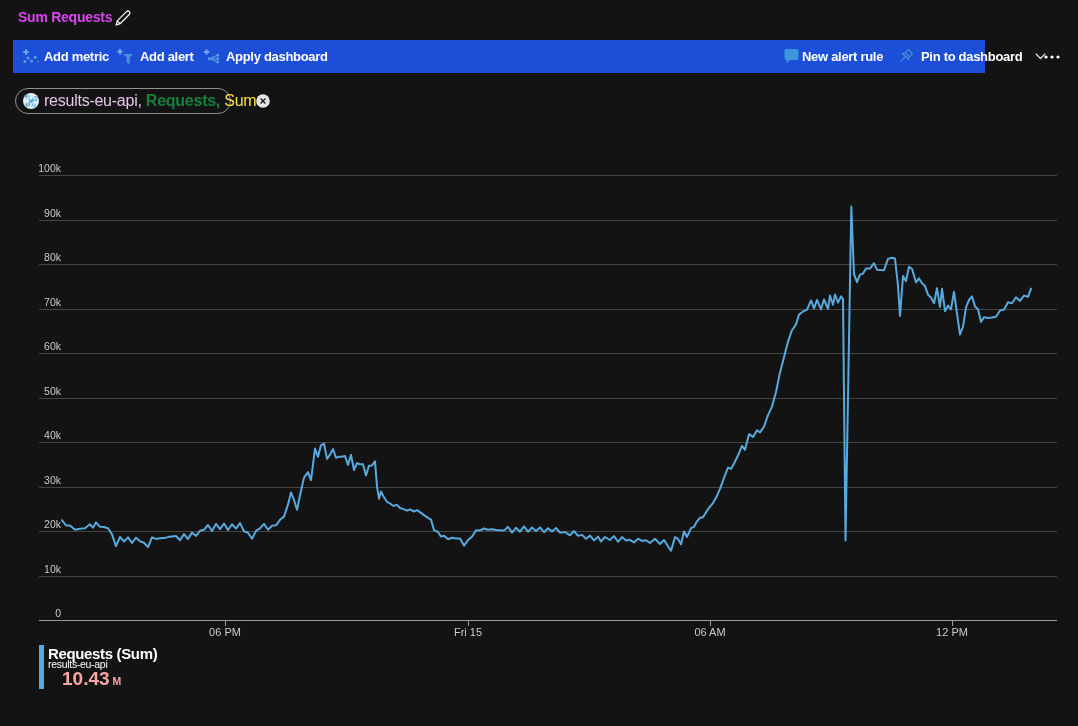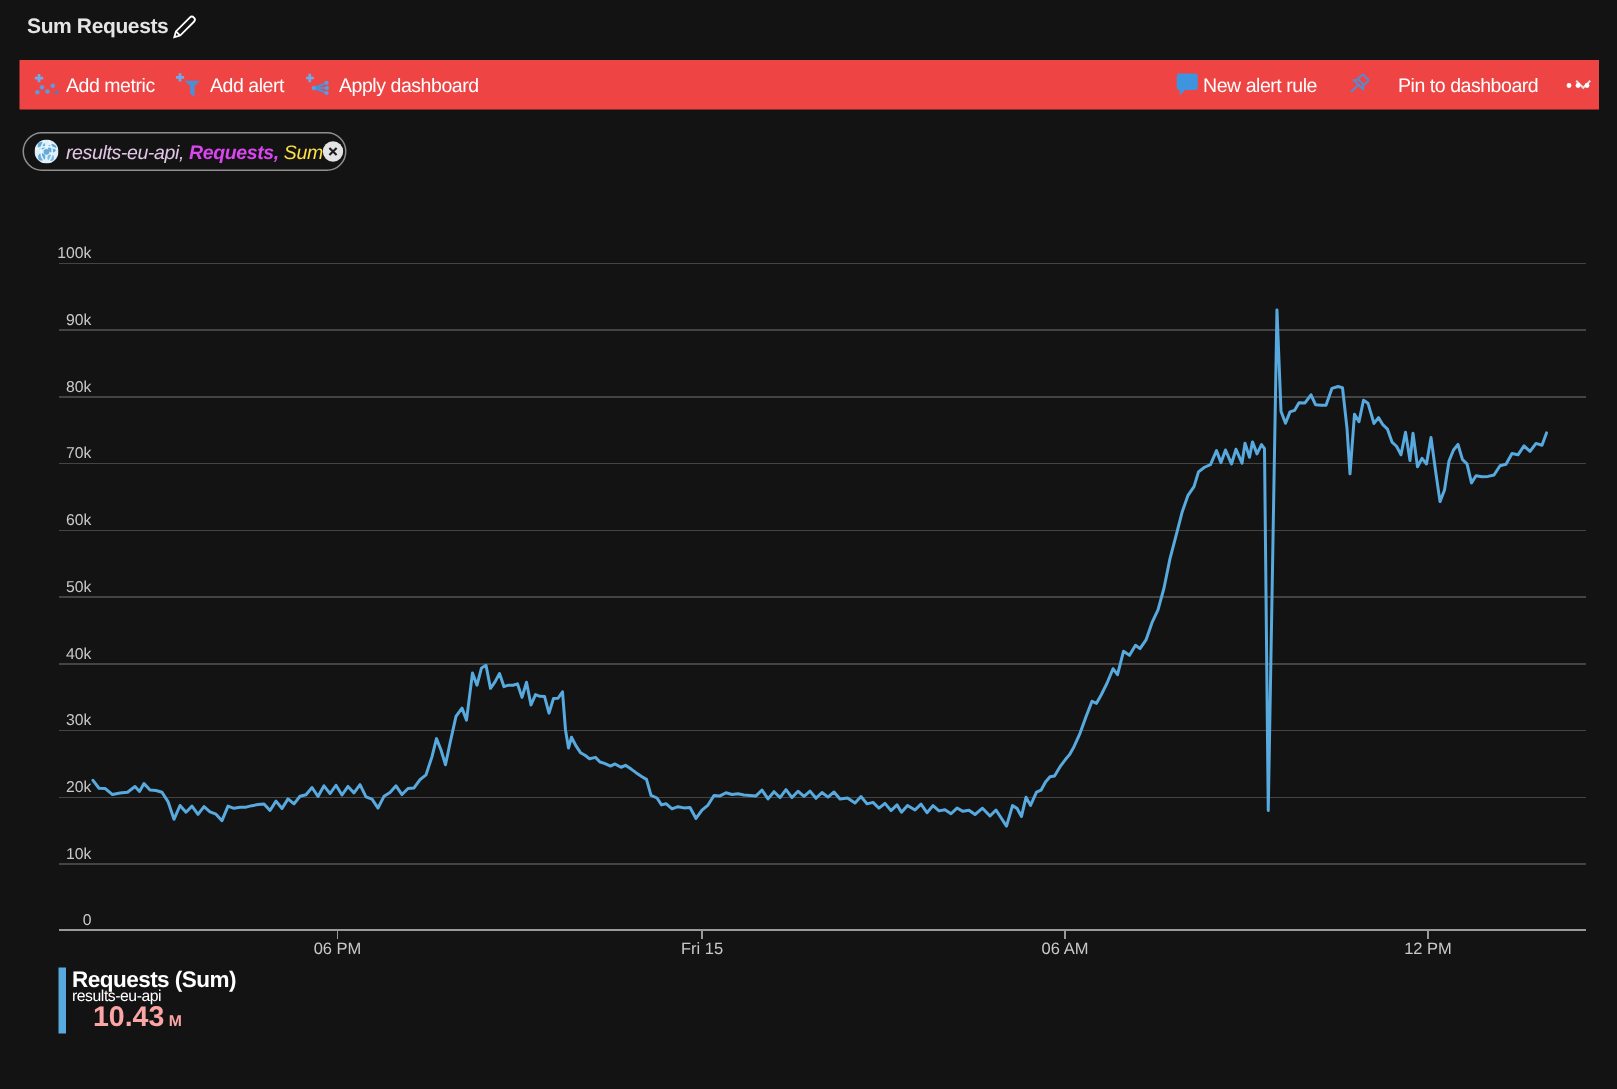--- a/index.html
+++ b/index.html
@@ -1,24 +1,24 @@
 <!DOCTYPE html>
 <html><head><meta charset="utf-8">
 <style>
 * { margin:0; padding:0; box-sizing:border-box; }
 html,body { width:1078px; height:726px; background:#131313; overflow:hidden;
   font-family:"Liberation Sans", sans-serif; }
 .abs { position:absolute; }
-#title { left:18px; top:9px; font-size:14px; font-weight:bold; color:#e5e5e5; letter-spacing:-0.25px; }
-#toolbar { position:absolute; left:13px; top:40px; width:1053px; height:33px; background:#ef4444;
-  color:#ffffff; font-size:13px; letter-spacing:-0.3px; }
+#title { left:18px; top:9px; font-size:14px; font-weight:bold; color:#d946ef; letter-spacing:-0.25px; }
+#toolbar { position:absolute; left:13px; top:40px; width:972px; height:33px; background:#1d4ed8;
+  color:#ffffff; font-size:13px; letter-spacing:-0.3px;font-weight:bold; }
 .tbtn { position:absolute; top:0; height:33px; display:flex; align-items:center; gap:5px; white-space:nowrap; }
 #chip { left:15px; top:88px; width:216px; height:26px; border:1px solid #8f8f8f;
   border-radius:13px; display:flex; align-items:center; white-space:nowrap; }
-#chip span { font-size:13px; letter-spacing:-0.25px;font-style:italic; }
+#chip span { font-size:16px; letter-spacing:-0.25px; }
 .legbar { left:39px; top:645px; width:5px; height:44px; background:#57a9de; }
 .leg1 { left:48px; top:645px; font-size:15px; font-weight:bold; color:#ffffff; letter-spacing:-0.35px; }
 .leg2 { left:48px; top:658px; font-size:10.5px; color:#ffffff; letter-spacing:-0.3px; }
 .leg3 { left:62px; top:668px; font-size:19px; font-weight:bold; color:#fca5a5; }
 .leg3 span { font-size:10.5px; font-weight:bold; margin-left:3px; }
 </style></head>
 <body>
 <svg class="abs" style="left:0;top:0" width="1078" height="726" font-family="&quot;Liberation Sans&quot;, sans-serif">
 <line x1="39" y1="175.5" x2="1057" y2="175.5" stroke="#444444" stroke-width="1" shape-rendering="crispEdges"></line>
 <text x="61" y="172.0" text-anchor="end" font-size="10.5" fill="#c9c9c9">100k</text>
@@ -89,21 +89,21 @@
       <circle cx="5.2" cy="10.7" r="1.5" fill="#5a9ce0"></circle>
     </svg>
     <span>Apply dashboard</span>
   </div>
   <div class="tbtn" style="left:771px; gap:3px">
     <svg width="15" height="17" viewBox="0 0 15 17">
       <path d="M2.3 1 h10.4 a1.8 1.8 0 0 1 1.8 1.8 v7.4 a1.8 1.8 0 0 1 -1.8 1.8 h-6.6 l-3.6 3.6 v-3.6 h-0.2 a1.8 1.8 0 0 1 -1.8-1.8 v-7.4 a1.8 1.8 0 0 1 1.8-1.8 z" fill="#3f94e0"></path>
     </svg>
     <span>New alert rule</span>
   </div>
-  <div class="tbtn" style="left:883px; gap:18px">
+  <div class="tbtn" style="left:883px; gap:7px">
     <svg width="18" height="18" viewBox="0 0 18 18">
       <g transform="rotate(45 9 9)" fill="none" stroke="#4a90d9" stroke-width="1.25">
         <rect x="6.1" y="1.2" width="5.8" height="4.6" rx="1"></rect>
         <path d="M6.6 5.8 l-1.9 2.4 h8.6 l-1.9-2.4"></path>
         <line x1="9" y1="8.2" x2="9" y2="15.2"></line>
       </g>
     </svg>
     <span>Pin to dashboard</span>
     <svg width="11" height="7" viewBox="0 0 11 7" style="margin-left:6px">
         <path d="M0.8 0.8 l4.7 4.7 4.7-4.7" fill="none" stroke="#e0e0e0" stroke-width="1.3"></path>
@@ -122,21 +122,21 @@
   <svg width="16" height="16" viewBox="0 0 16 16" style="margin-left:7px; flex:none">
     <circle cx="8" cy="8" r="8" fill="#dff0fa"></circle>
     <circle cx="4.6" cy="4.2" r="2.5" fill="#62abdb"></circle>
     <circle cx="11.8" cy="5.8" r="2.8" fill="#62abdb"></circle>
     <circle cx="4.8" cy="11.6" r="2.4" fill="#62abdb"></circle>
     <circle cx="10.8" cy="12.2" r="2.2" fill="#7cbce4"></circle>
     <circle cx="8" cy="8.2" r="1.9" fill="#62abdb"></circle>
     <path d="M1 6.5 c4-2.5 10-2.5 14 0 M6.5 1 c-3 4.5-3 9.5 0 13.5 M9.5 1 c3 4.5 3 9.5 0 13.5" fill="none" stroke="#f2fafd" stroke-width="1" opacity="0.9"></path>
   </svg>
   <span style="color:#e3c6e7; margin-left:5px">results-eu-api,&nbsp;</span>
-    <span style="font-weight:bold; color:#d946ef">Requests,</span>
+    <span style="font-weight:bold; color:#15803d">Requests,</span>
     <span style="color:#fde047">&nbsp;Sum</span>
   <svg width="14" height="14" viewBox="0 0 14 14" style="margin-left:auto; margin-right:7px; flex:none">
     <circle cx="7" cy="7" r="6.8" fill="#e4e4e4"></circle>
     <path d="M4.6 4.6 l4.8 4.8 M9.4 4.6 l-4.8 4.8" stroke="#1d1d1d" stroke-width="1.4"></path>
   </svg>
 </div>
 
 <div class="abs legbar"></div>
 <div class="abs leg1">Requests (Sum)</div>
 <div class="abs leg2">results-eu-api</div>

